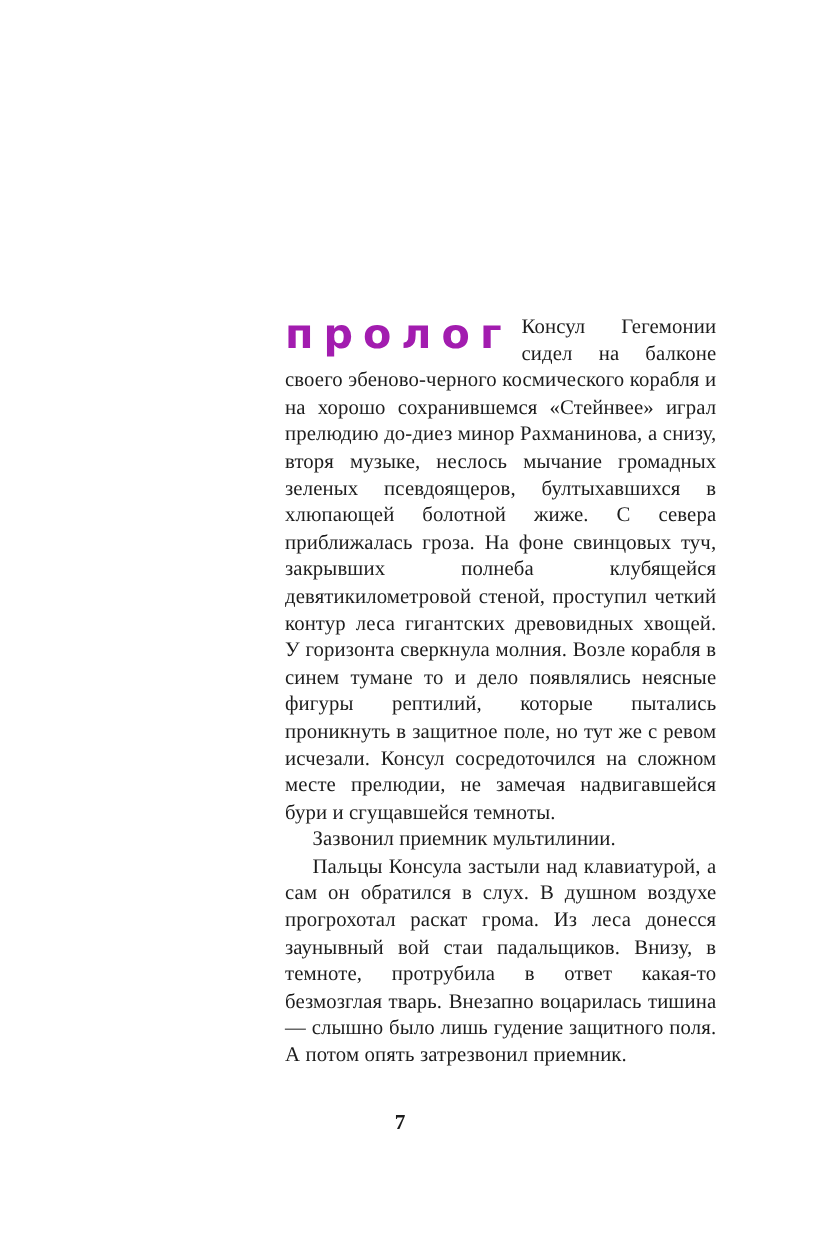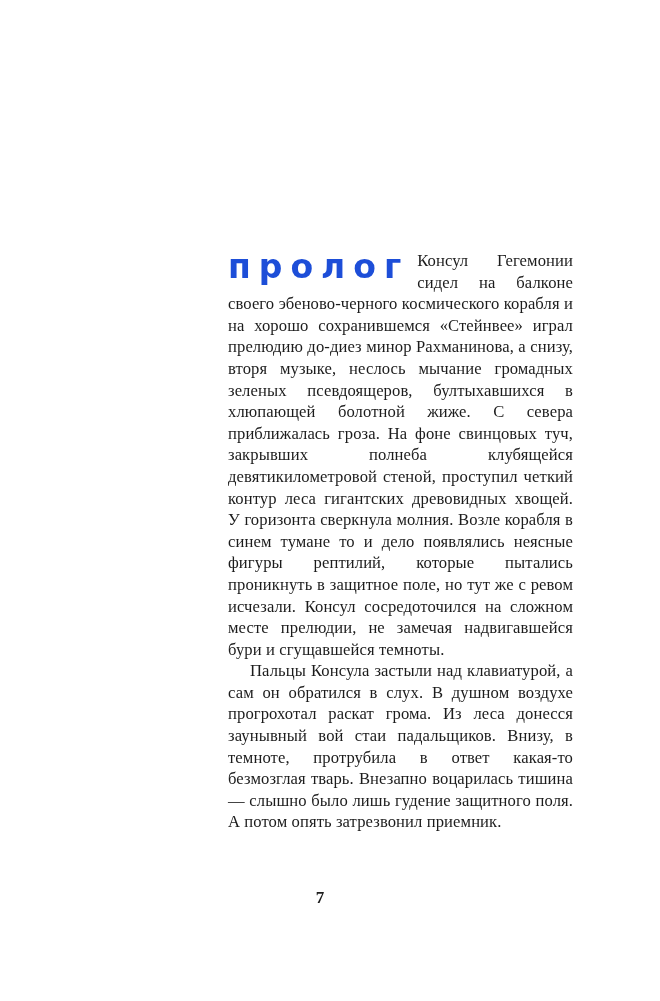--- a/index.html
+++ b/index.html
@@ -32,21 +32,21 @@
   .para.indent {
     text-indent: 22px;
   }
   .prologue-heading {
     float: left;
     font-family: "DejaVu Sans", sans-serif;
     font-weight: bold;
     font-size: 33px;
     line-height: 38px;
     letter-spacing: 8px;
-    color: #1d4ed8;
+    color: #a21caf;
     margin-right: 8px;
     margin-top: -2px;
     white-space: nowrap;
   }
   .page-number {
     position: absolute;
     top: 888px;
     left: 0;
     width: 640px;
     text-align: center;
@@ -56,16 +56,17 @@
   }
 </style>
 </head>
 <body>
 
 <div class="page">
   <div class="text-block">
     <p class="para">
       <span class="prologue-heading">пролог</span><span>Консул Гегемонии сидел на балконе своего эбеново-черного космического корабля и на хорошо сохранившемся «Стейнвее» играл прелюдию до-диез минор Рахманинова, а снизу, вторя музыке, неслось мычание громадных зеленых псевдоящеров, бултыхавшихся в хлюпающей болотной жиже. С севера приближалась гроза. На фоне свинцовых туч, закрывших полнеба клубящейся девятикилометровой стеной, проступил четкий контур леса гигантских древовидных хвощей. У горизонта сверкнула молния. Возле корабля в синем тумане то и дело появлялись неясные фигуры рептилий, которые пытались проникнуть в защитное поле, но тут же с ревом исчезали. Консул сосредоточился на сложном месте прелюдии, не замечая надвигавшейся бури и сгущавшейся темноты.</span>
     </p>
+    <p class="para indent">Зазвонил приемник мультилинии.</p>
     <p class="para indent">Пальцы Консула застыли над клавиатурой, а сам он обратился в слух. В душном воздухе прогрохотал раскат грома. Из леса донесся заунывный вой стаи падальщиков. Внизу, в темноте, протрубила в ответ какая-то безмозглая тварь. Внезапно воцарилась тишина — слышно было лишь гудение защитного поля. А потом опять затрезвонил приемник.</p>
   </div>
   <div class="page-number">7</div>
 </div>
 
 </body></html>

